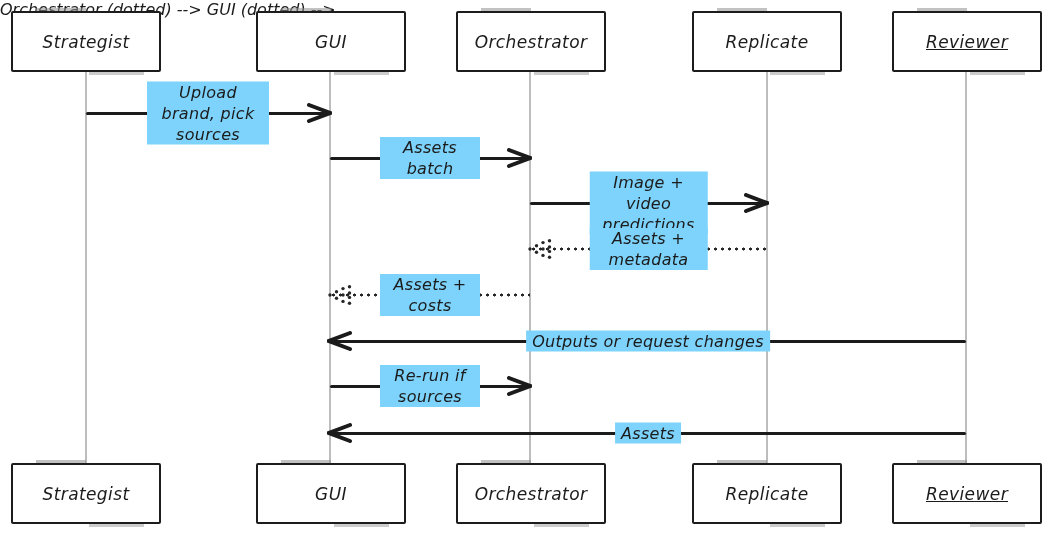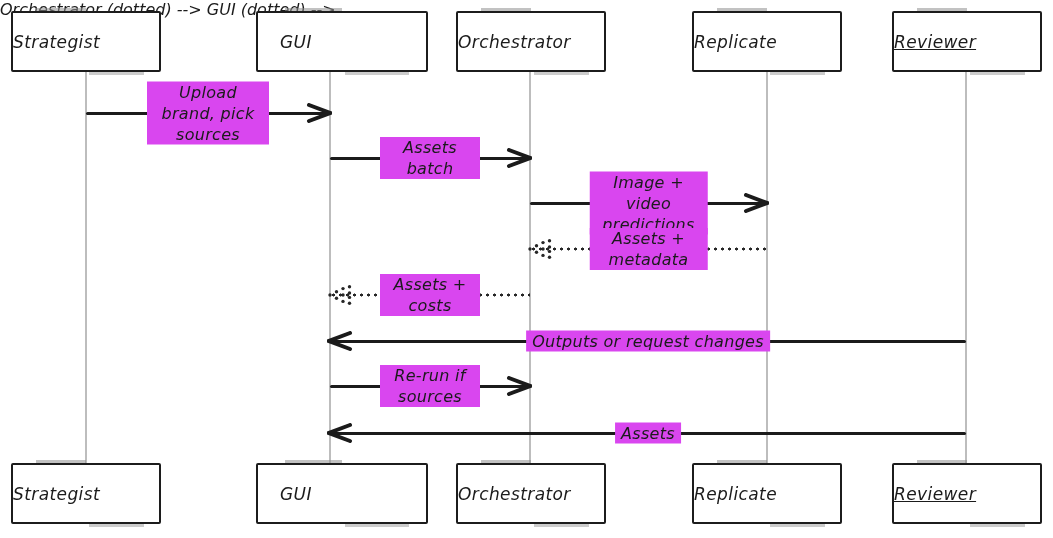--- a/index.html
+++ b/index.html
@@ -4,28 +4,28 @@
 <style>
   html,body{margin:0;padding:0;background:#fff;}
   #stage{
     position:relative;width:1053px;height:538px;background:#ffffff;overflow:hidden;
     font-family:"DejaVu Sans",sans-serif;font-style:italic;color:#1b1b1b;
   }
   
   .actor-box{
     position:absolute;width:146px;height:57px;background:#fff;
     border:2.5px solid #1c1c1c;border-radius:2px;
-    display:flex;align-items:center;justify-content:flex-start;
+    display:flex;align-items:center;justify-content:center;
     font-size:17px;letter-spacing:.4px;z-index:3;
   }
   .actor-box::before{content:"";position:absolute;top:-5px;left:16%;width:34%;height:3px;background:#8f8f8f;opacity:.55;}
   .actor-box::after{content:"";position:absolute;bottom:-5px;right:10%;width:38%;height:3px;background:#8f8f8f;opacity:.45;}
   .row-top{top:11px;}
   .row-bottom{top:463px;}
-  .ax1{left:11px;} .ax2{left:256px;padding-left:22px;} .ax3{left:456px;} .ax4{left:692px;} .ax5{left:892px;text-decoration:underline;}
+  .ax1{left:11px;} .ax2{left:256px;} .ax3{left:456px;} .ax4{left:692px;} .ax5{left:892px;text-decoration:underline;}
   
   .lifeline{position:absolute;top:72px;height:392px;width:2px;background:#bdbdbd;z-index:1;}
   .lf1{left:85px;} .lf2{left:329px;} .lf3{left:529px;} .lf4{left:766px;} .lf5{left:965px;}
   
   .msg{position:absolute;height:0;z-index:2;}
   .m1{left:86px;top:113px;width:244px;}
   .m2{left:330px;top:158px;width:200px;}
   .m3{left:530px;top:203px;width:237px;}
   .m4{left:530px;top:249px;width:237px;}
   .m5{left:330px;top:295px;width:200px;}
@@ -36,21 +36,21 @@
   .mline.dotted{
     background:none;top:-2px;height:4px;border-radius:0;
     background-image:radial-gradient(circle,#262626 1.35px,transparent 1.7px);
     background-size:7px 4px;background-repeat:repeat-x;background-position:0 50%;
   }
   .ah{position:absolute;top:-10px;width:26px;height:20px;line-height:0;}
   .ah.right{right:-2px;} .ah.left{left:-3px;}
   .ah svg{display:block;}
   .mlabel{
     position:absolute;left:50%;top:0;transform:translate(-50%,-50%);
-    background:#d946ef;padding:0 6px;font-size:16px;line-height:21px;
+    background:#7dd3fc;padding:0 6px;font-size:16px;line-height:21px;
     white-space:pre-line;text-align:center;letter-spacing:.3px;z-index:2;
   }
 </style>
 </head>
 <body>
 
 <div id="stage">
 
   
   <div class="lifeline lf1"></div>

